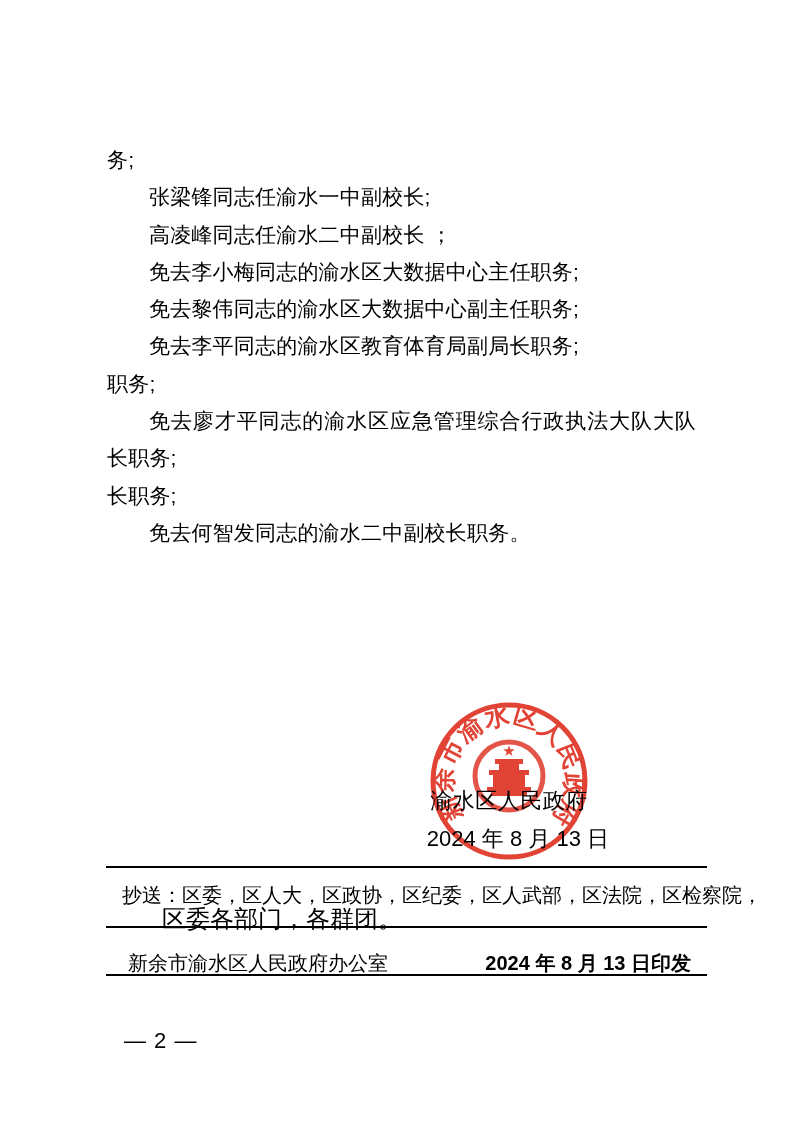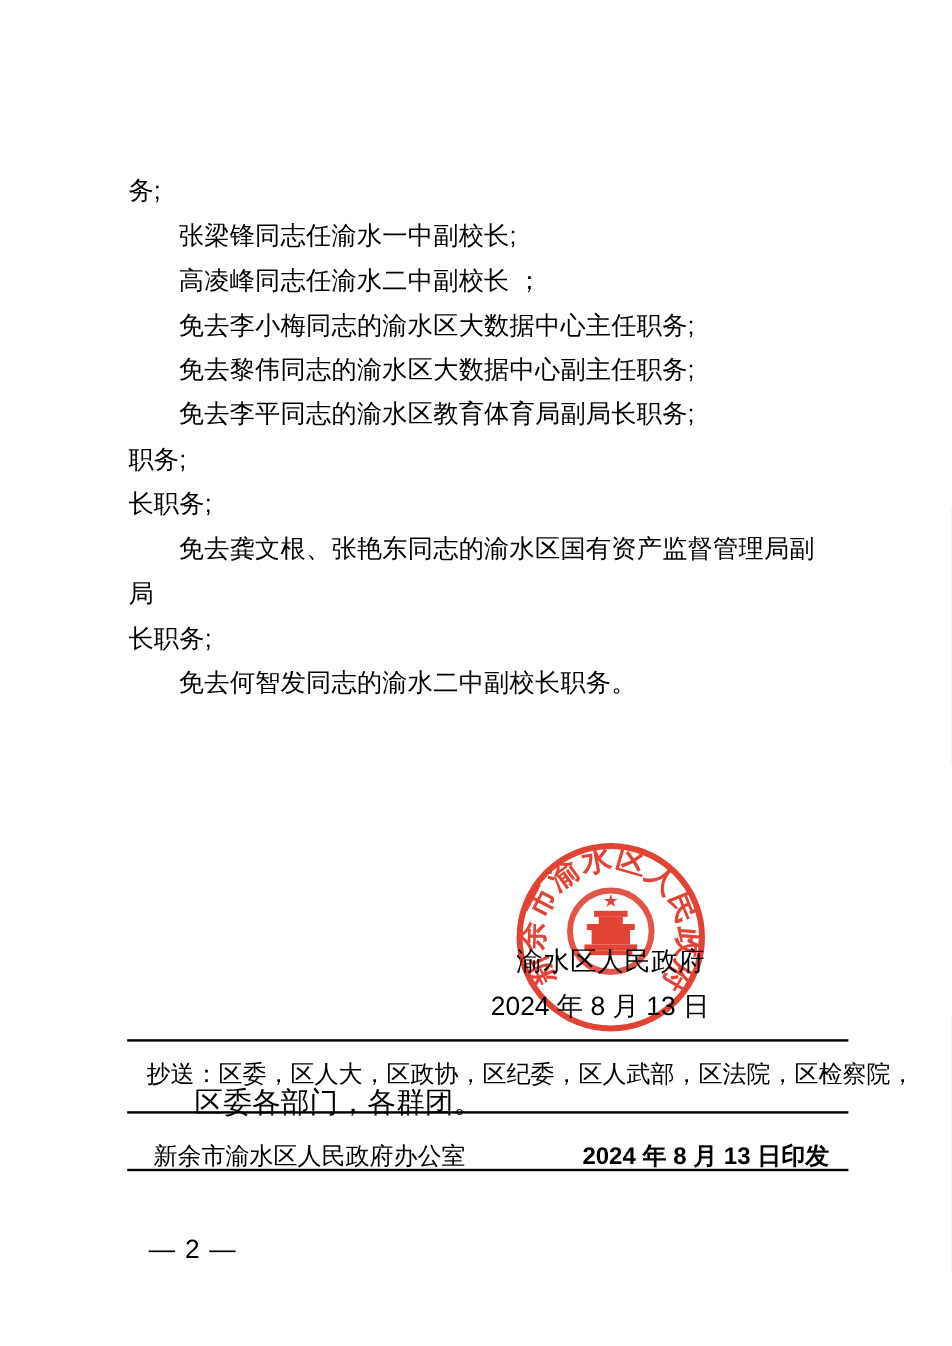--- a/index.html
+++ b/index.html
@@ -47,21 +47,21 @@
     width:200px;
     text-align:center;
     font-size:22px;
     letter-spacing:0.5px;
     z-index:2;
   }
   .signature-date{
     position:absolute;
     left:409px;top:824px;
     width:200px;
-    text-align:left;
+    text-align:right;
     font-size:22px;
     z-index:2;
   }
   
   .rule{
     position:absolute;
     left:106px;width:601px;height:2px;
     background:#000;
   }
   .rule-1{top:866px;}
@@ -108,22 +108,22 @@
 <div class="page">
 
   <div class="body-text">
     <div class="line">务;</div>
     <div class="line indent">张梁锋同志任渝水一中副校长;</div>
     <div class="line indent">高凌峰同志任渝水二中副校长 ；</div>
     <div class="line indent">免去李小梅同志的渝水区大数据中心主任职务;</div>
     <div class="line indent">免去黎伟同志的渝水区大数据中心副主任职务;</div>
     <div class="line indent">免去李平同志的渝水区教育体育局副局长职务;</div>
     <div class="line">职务;</div>
+    <div class="line indent full">免去廖才平同志的渝水区应急管理综合行政执法大队大队</div>
     <div class="line">长职务;</div>
-    <div class="line indent full">免去龚文根、张艳东同志的渝水区国有资产监督管理局副局</div>
     <div class="line">长职务;</div>
     <div class="line indent">免去何智发同志的渝水二中副校长职务。</div>
   </div>
 
   <svg class="seal" viewBox="0 0 162 162" opacity="0.95">
 
     <circle class="seal-red-stroke" cx="81" cy="81" r="76"></circle>
 
     <defs>
       <path id="ringPath" d="M 36.1 116.1 A 57 57 0 1 1 125.9 116.1"></path>

